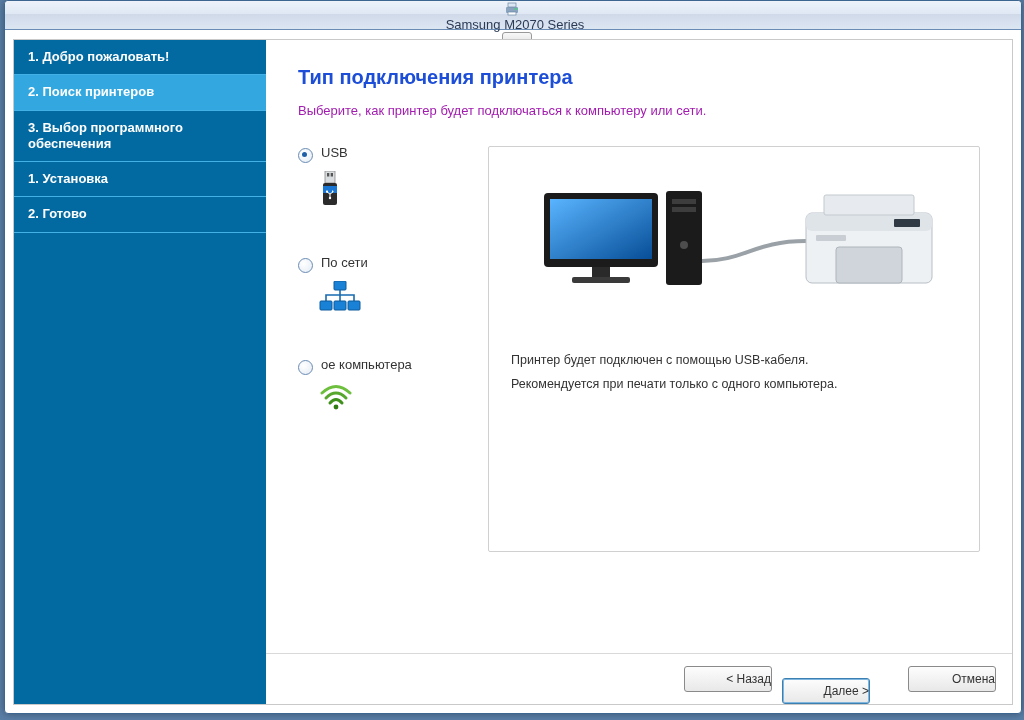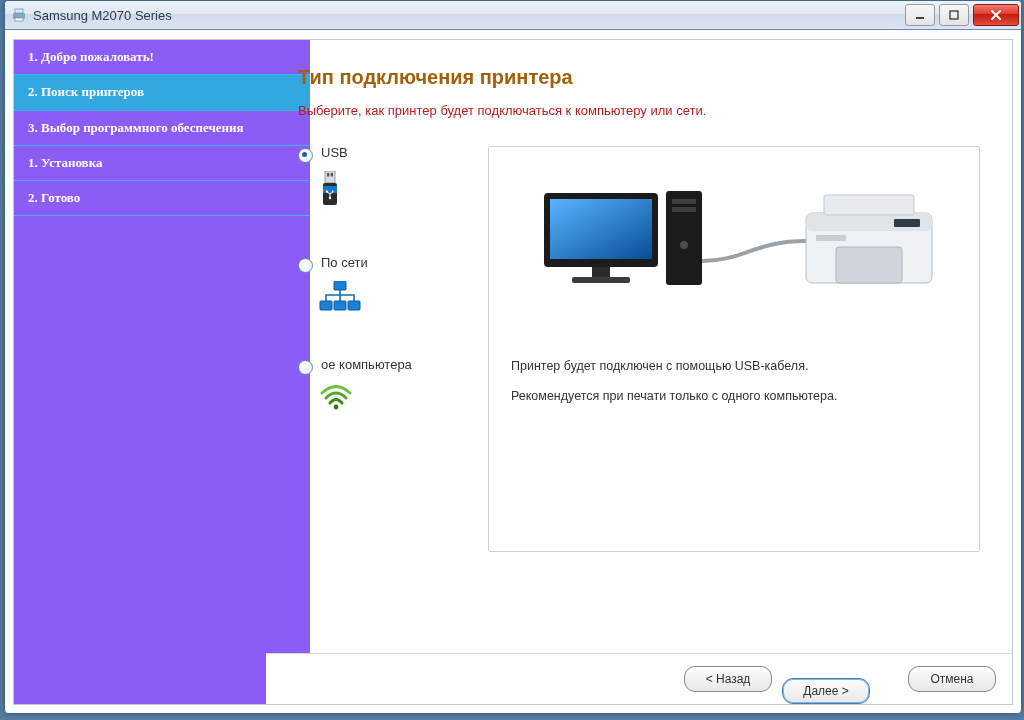--- a/index.html
+++ b/index.html
@@ -1,46 +1,46 @@
 <!DOCTYPE html>
 <html><head>
 <meta charset="utf-8">
 <style>
   html,body{margin:0;padding:0;font-family:"Segoe UI",Tahoma,Arial,sans-serif;font-size:13px;color:#222;background:#5a7fa8;}
   .desktop{width:1024px;height:720px;position:relative;overflow:hidden;background:#5a7fa8;}
   .window{position:absolute;left:4px;top:0;width:1016px;height:712px;background:#fff;border:1px solid #3c6590;border-radius:4px;box-shadow:0 0 8px rgba(0,0,0,.35);}
   
-  .titlebar{height:28px;background:linear-gradient(#eef3fa,#dfe8f4 45%,#cfd9e8 46%,#dce6f3);border-bottom:1px solid #6a8bb3;border-radius:4px 4px 0 0;display:flex;align-items:center;padding:0 2px 0 6px;}
+  .titlebar{height:28px;background:linear-gradient(#eef3fa,#dfe8f4 45%,#cfd9e8 46%,#dce6f3);border-bottom:1px solid #6a8bb3;border-radius:4px 4px 0 0;display:flex;align-items:center;padding:0 2px 0 6px;flex-direction:column;}
   .titleicon{width:16px;height:16px;margin-right:6px;}
   .titletext{flex:1;color:#2b3a55;}
   .winbtn{height:20px;border:1px solid #999;border-radius:3px;margin-left:4px;display:flex;align-items:center;justify-content:center;font-size:11px;color:#444;background:linear-gradient(#f8f8f8,#e4e4e4);cursor:default;}
   .winbtn.min,.winbtn.max{width:28px;}
   .winbtn.close{width:44px;background:linear-gradient(#f07a6f,#e03a2c 45%,#c11a0d 46%,#e24b3e);border-color:#8a1a0e;color:#fff;font-weight:bold;font-size:13px;}
   
   .client{position:absolute;left:8px;right:8px;top:38px;bottom:8px;background:#fff;border:1px solid #c9c9c9;}
-  .sidebar{position:absolute;left:0;top:0;width:296px;bottom:0;background:#8b5cf6;font-family:Liberation Serif, serif;}
+  .sidebar{position:absolute;left:0;top:0;width:252px;bottom:0;background:#0369a1;}
   .side-item{padding:9px 14px;border-bottom:1px solid #43b0e6;color:#fff;font-weight:bold;font-size:13px;cursor:default;line-height:1.25;}
   .side-item.active{background:#33a7e0;}
   .main{position:absolute;left:252px;right:0;top:0;bottom:50px;padding:26px 32px 10px 32px;overflow:hidden;}
-  .main h1{margin:0 0 14px 0;font-size:20px;font-weight:bold;color:#a16207;}
-  .subtitle{margin:0 0 28px 0;color:#b91c1c;}
+  .main h1{margin:0 0 14px 0;font-size:20px;font-weight:bold;color:#1d4ed8;}
+  .subtitle{margin:0 0 28px 0;color:#a21caf;}
   .opts{float:left;width:170px;}
   .opt{margin-bottom:42px;}
   .opt-row{display:flex;align-items:flex-start;}
   .radio{width:13px;height:13px;border-radius:50%;border:1px solid #6a8bb3;background:radial-gradient(circle at 35% 35%,#fff,#e4ecf5);margin:2px 8px 0 0;flex:none;position:relative;}
   .radio.checked::after{content:"";position:absolute;left:3px;top:3px;width:5px;height:5px;border-radius:50%;background:#1f5fa8;}
   .opt-label{font-weight:normal;color:#333;line-height:1.15;}
   .opt-icon{margin:8px 0 0 21px;}
   
   .desc{margin-left:190px;border:1px solid #d0d0d0;border-radius:2px;min-height:360px;padding:22px;position:relative;}
   .diagram{display:flex;align-items:flex-end;justify-content:center;padding:14px 0 30px;}
-  .desc p{margin:16px 0;color:#333;font-size:12.5px;}
+  .desc p{margin:10px 0;color:#333;font-size:12.5px;}
   
   .footer{position:absolute;left:252px;right:0;bottom:0;height:50px;border-top:1px solid #d9d9d9;display:flex;align-items:center;justify-content:flex-end;padding:0 16px;gap:10px;background:#fff;}
-  .btn{min-width:86px;height:24px;border:1px solid #8a8a8a;border-radius:11px;background:linear-gradient(#fdfdfd,#e8e8e8);font-size:12px;color:#333;display:flex;align-items:center;justify-content:center;cursor:default;}
+  .btn{min-width:86px;height:24px;border:1px solid #8a8a8a;border-radius:3px;background:linear-gradient(#fdfdfd,#e8e8e8);font-size:12px;color:#333;display:flex;align-items:center;justify-content:flex-end;cursor:default;}
   .btn.default{border-color:#3c7fb1;box-shadow:0 0 0 1px #7eb6e0 inset;margin-top:24px;}
   .gap{width:18px;}
 </style>
 </head>
 <body>
 
 <div class="desktop">
   <div class="window">
 
     <div class="titlebar">

